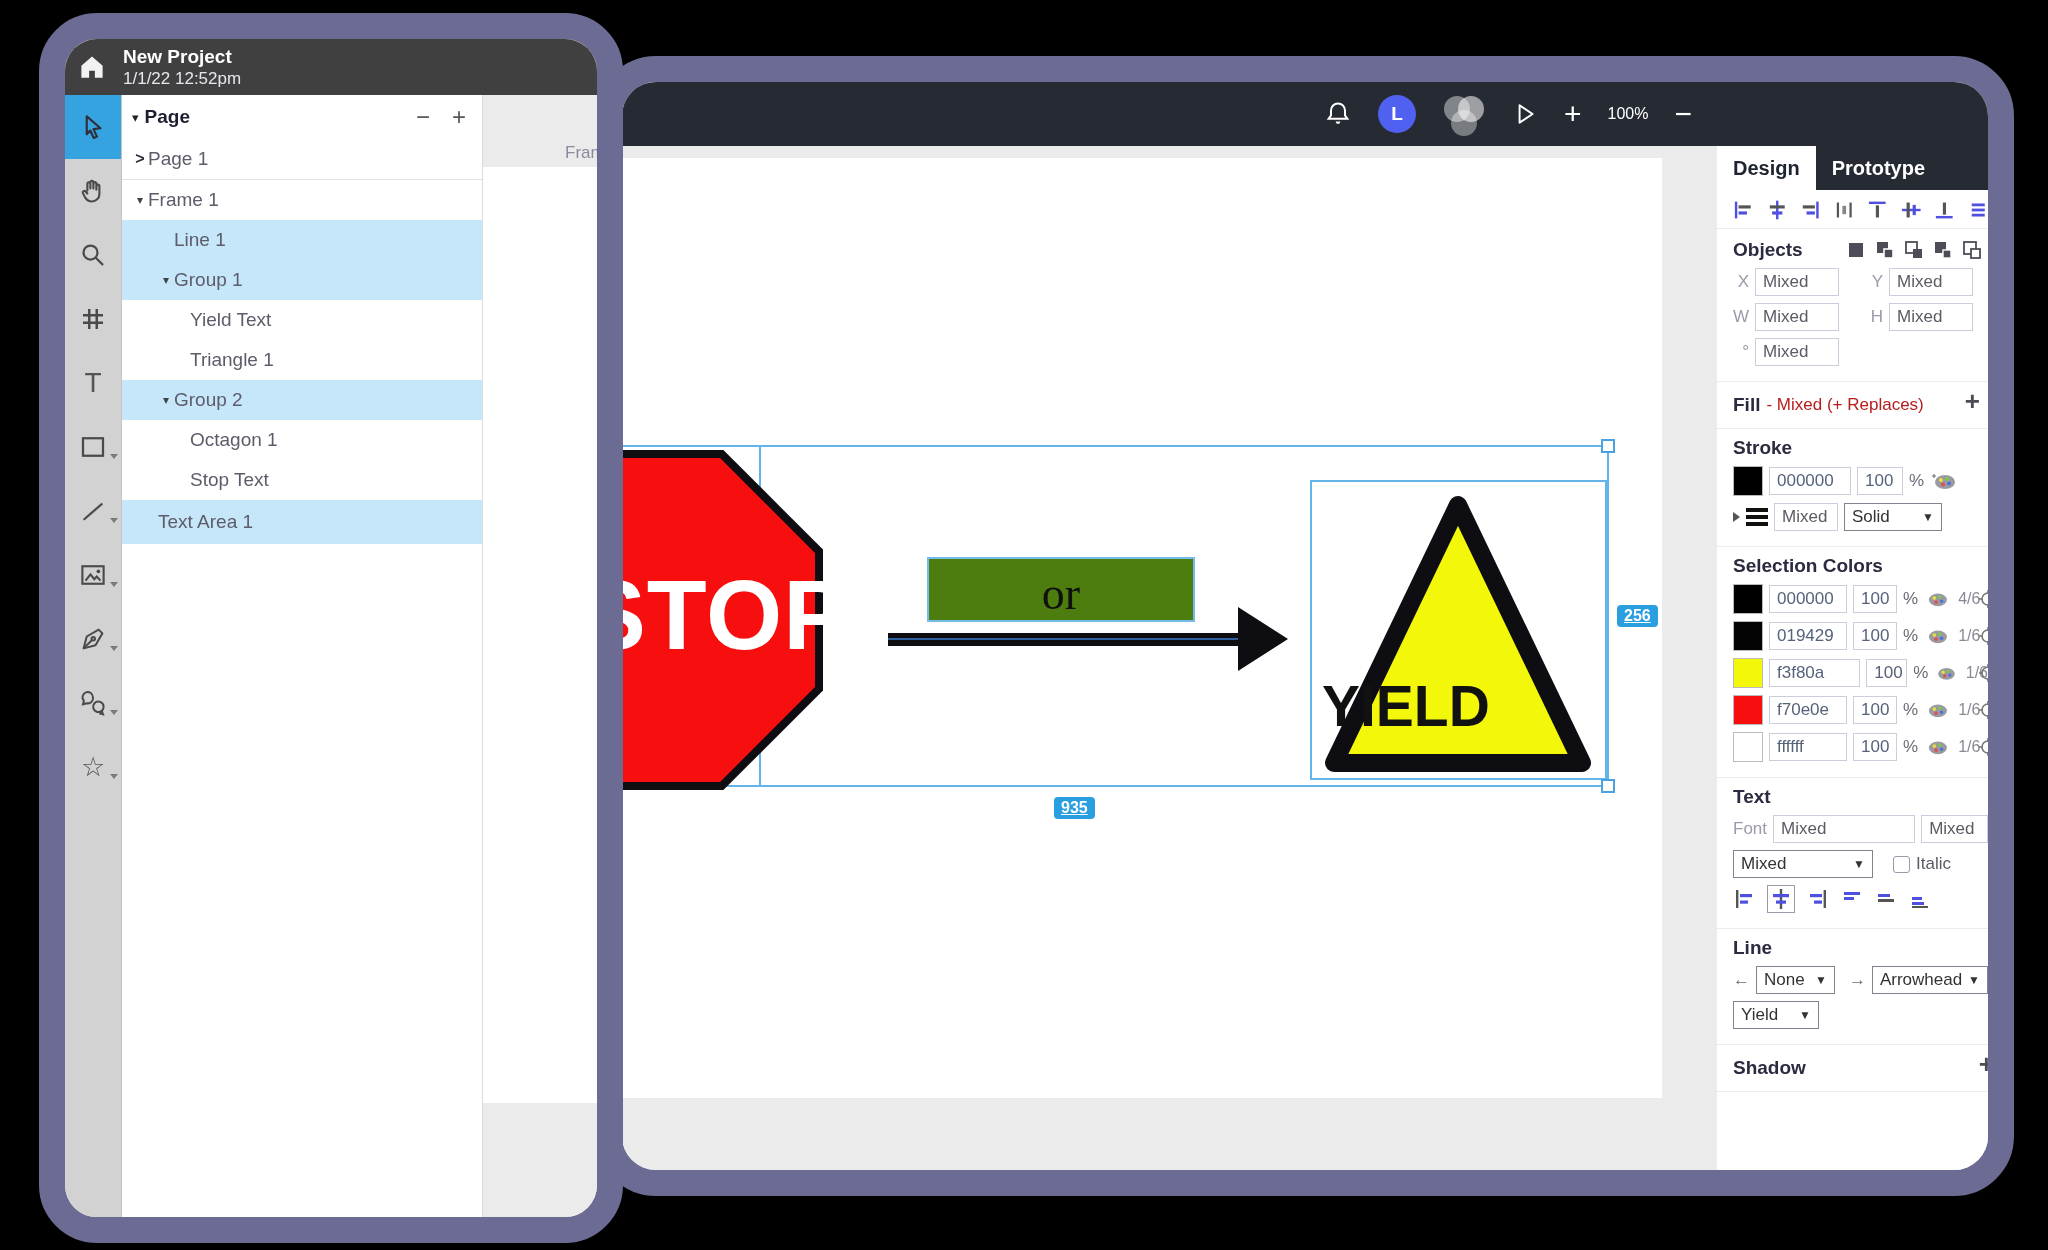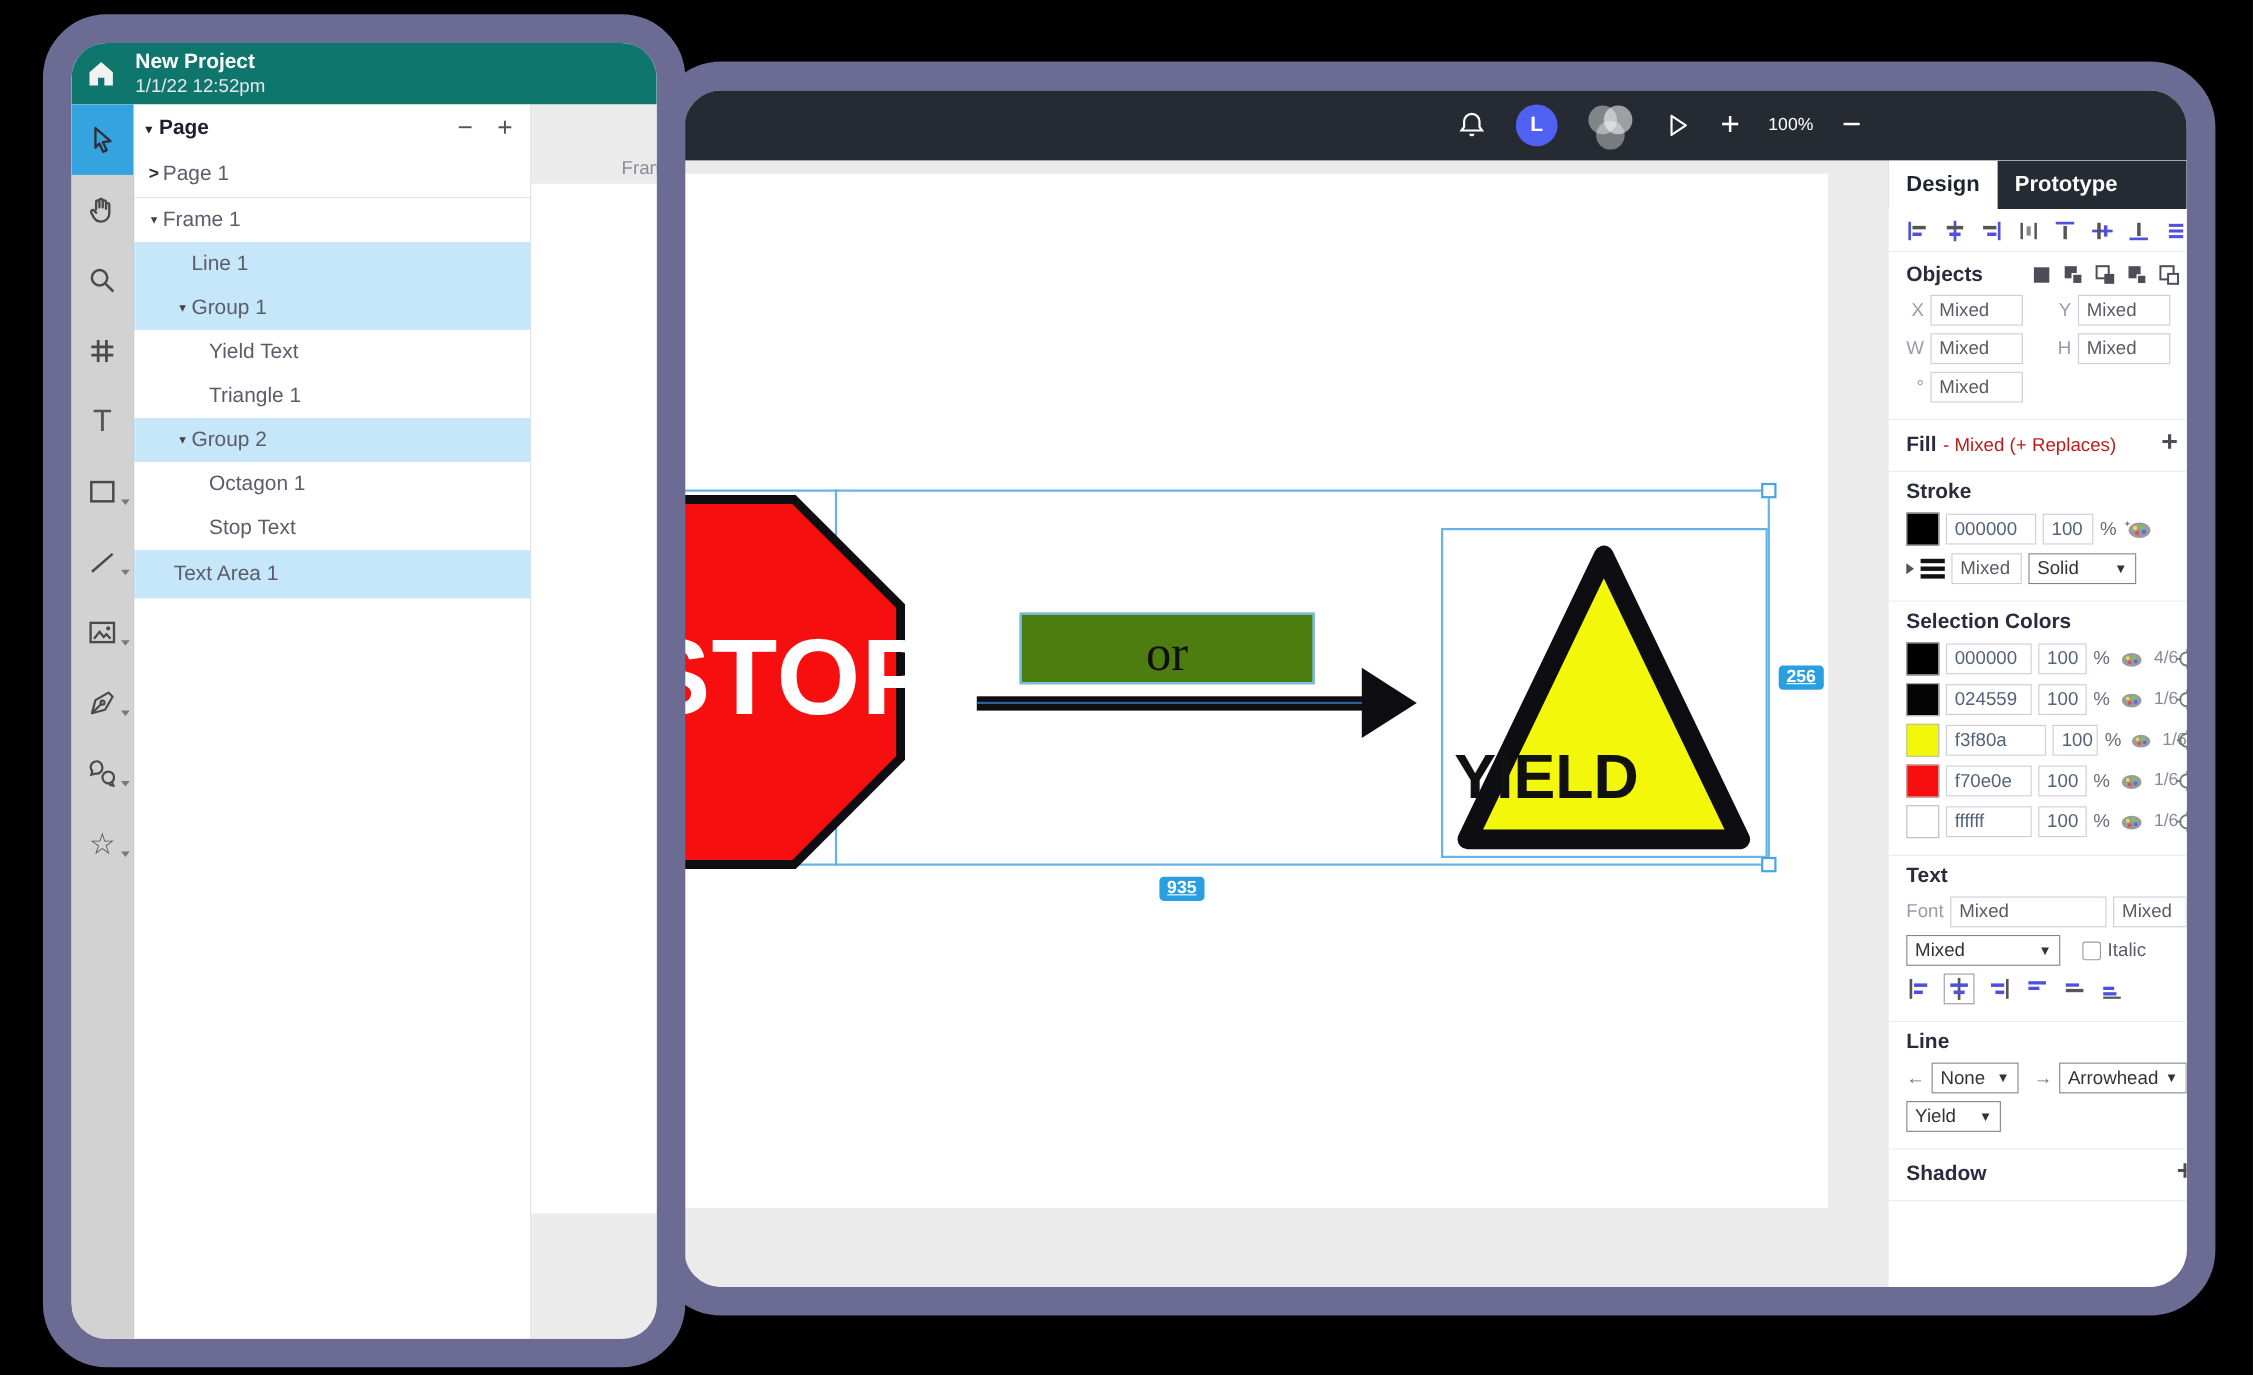--- a/index.html
+++ b/index.html
@@ -75,21 +75,21 @@
   .boolops{display:flex;gap:9px;align-items:center;margin-left:auto;margin-right:6px;}
   .tridot{width:0;height:0;border-top:5px solid transparent;border-bottom:5px solid transparent;
           border-left:7px solid #555;flex:none;}
   .strokebars{display:flex;flex-direction:column;gap:3px;width:22px;flex:none;}
   .strokebars i{display:block;height:4px;background:#111;}
   .chk{width:17px;height:17px;border:1.5px solid #9a9aa8;border-radius:3px;background:#fff;box-sizing:border-box;}
   .resetclip{position:absolute;right:-10px;}
 
   
   #front-win{left:39px;top:13px;width:584px;height:1230px;border-radius:58px;background:#fff;z-index:5;}
-  #front-header{position:absolute;left:0;top:0;right:0;height:56px;background:#0f766e;
+  #front-header{position:absolute;left:0;top:0;right:0;height:56px;background:#404040;
                 display:flex;align-items:center;gap:16px;padding-left:12px;}
   #front-title-wrap{display:flex;flex-direction:column;justify-content:center;line-height:1.25;}
   #front-title{color:#fff;font-size:19px;font-weight:bold;}
   #front-sub{color:#e6e6ee;font-size:17px;}
   #front-body{position:absolute;left:0;top:56px;right:0;bottom:0;display:flex;}
   #tools{width:56px;background:#d2d2d2;flex:none;display:flex;flex-direction:column;}
   .tool{height:64px;display:flex;align-items:center;justify-content:center;position:relative;color:#4a4a4a;}
   .tool.selected{background:#35a3df;}
   .tool .dd{position:absolute;right:3px;bottom:20px;width:0;height:0;
             border-left:4px solid transparent;border-right:4px solid transparent;border-top:5px solid #7a7a7a;}
@@ -322,21 +322,21 @@
           </svg>
         <span class="count">4/6</span>
         <svg class="resetclip" width="20" height="20" viewBox="0 0 20 20">
             <circle cx="10" cy="10" r="6" fill="none" stroke="#777" stroke-width="1.6"></circle>
             <path d="M10 1v4M10 15v4M1 10h4M15 10h4" stroke="#777" stroke-width="1.6"></path>
           </svg>
       </div>
 
       <div class="row">
         <span class="swatch" style="background: rgb(4, 4, 4);"></span>
-        <span class="field hexfield" style="width:78px;">024559</span>
+        <span class="field hexfield" style="width:78px;">019429</span>
         <span class="field hexfield" style="width:44px;">100</span>
         <span class="pct">%</span>
         <svg width="26" height="18" viewBox="0 0 28 20">
             <ellipse cx="15" cy="11" rx="10" ry="7" fill="#9a9aa2"></ellipse>
             <circle cx="11" cy="9" r="2" fill="#e8e23a"></circle>
             <circle cx="17" cy="8" r="2" fill="#7cc84a"></circle>
             <circle cx="13" cy="13.5" r="2" fill="#e05050"></circle>
             <circle cx="19" cy="12.5" r="2" fill="#5070e0"></circle>
           </svg>
         <span class="count">1/6</span>

